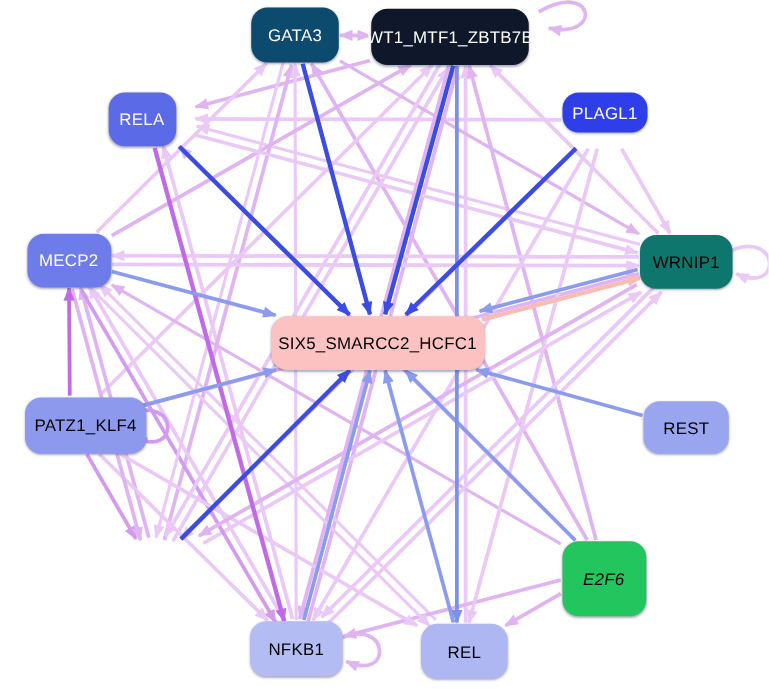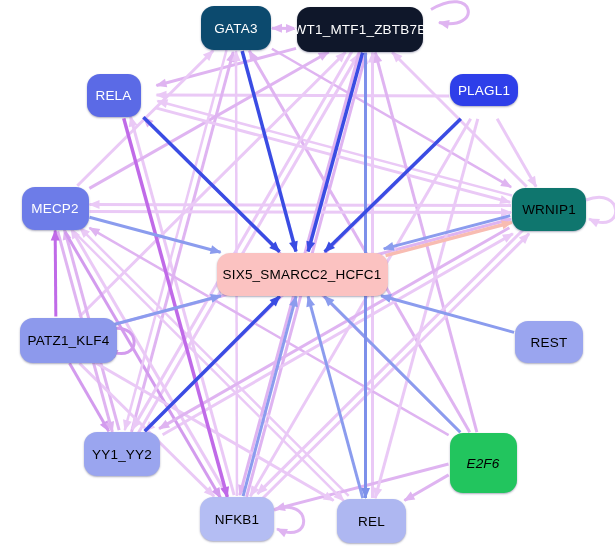--- a/index.html
+++ b/index.html
@@ -156,23 +156,20 @@
     </div>
     <div class="node" style="left: 216.5px; top: 252.5px; width: 171px; height: 43px; background: rgb(251, 194, 193); color: rgb(0, 0, 0); justify-content: center;">
       <span>SIX5_SMARCC2_HCFC1</span>
     </div>
     <div class="node" style="left: 20px; top: 317.5px; width: 97px; height: 45px; background: rgb(141, 153, 236); color: rgb(0, 0, 0);">
       <span>PATZ1_KLF4</span>
     </div>
     <div class="node" style="left: 515px; top: 321px; width: 68px; height: 42px; background: rgb(154, 165, 239); color: rgb(0, 0, 0); text-align: right;">
       <span>REST</span>
     </div>
-    <div class="node" style="left: 84px; top: 432px; width: 76px; height: 44px; background: rgb(154, 165, 239); color: rgb(0, 0, 0);">
-      <span>YY1_YY2</span>
-    </div>
     <div class="node" style="left: 449.5px; top: 433px; width: 67px; height: 60px; background: #22c55e; color: rgb(0, 0, 0); font-style: italic;">
       <span>E2F6</span>
     </div>
     <div class="node" style="left: 200px; top: 497px; width: 74px; height: 44px; background: rgb(180, 189, 243); color: rgb(0, 0, 0); text-align: right;">
       <span>NFKB1</span>
     </div>
     <div class="node" style="left: 337px; top: 499px; width: 69px; height: 44px; background: rgb(174, 183, 241); color: #000000;">
       <span>REL</span>
     </div>
   </div>

